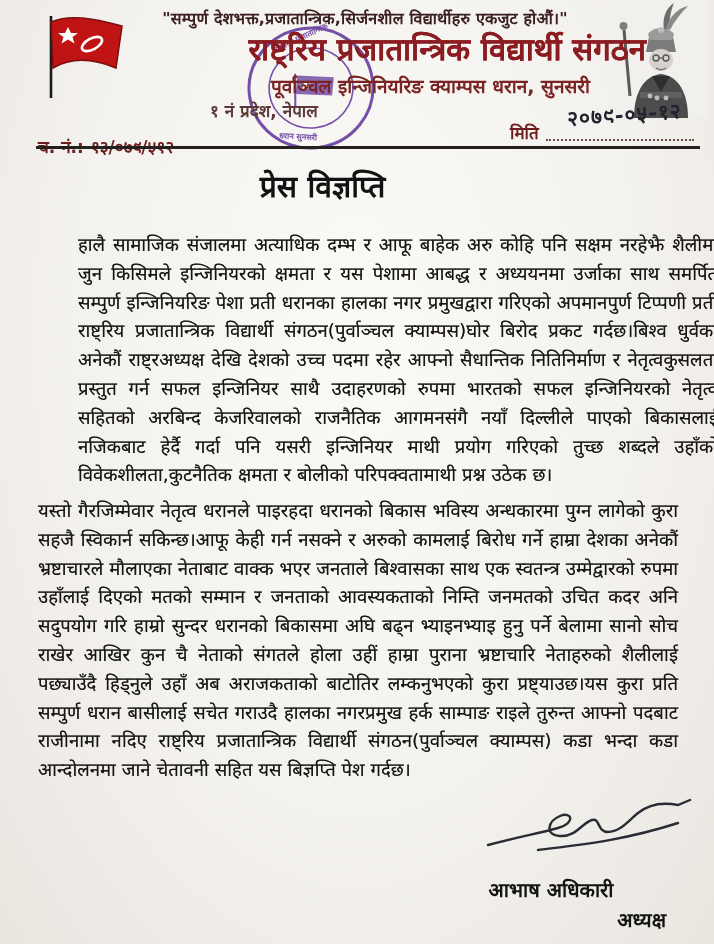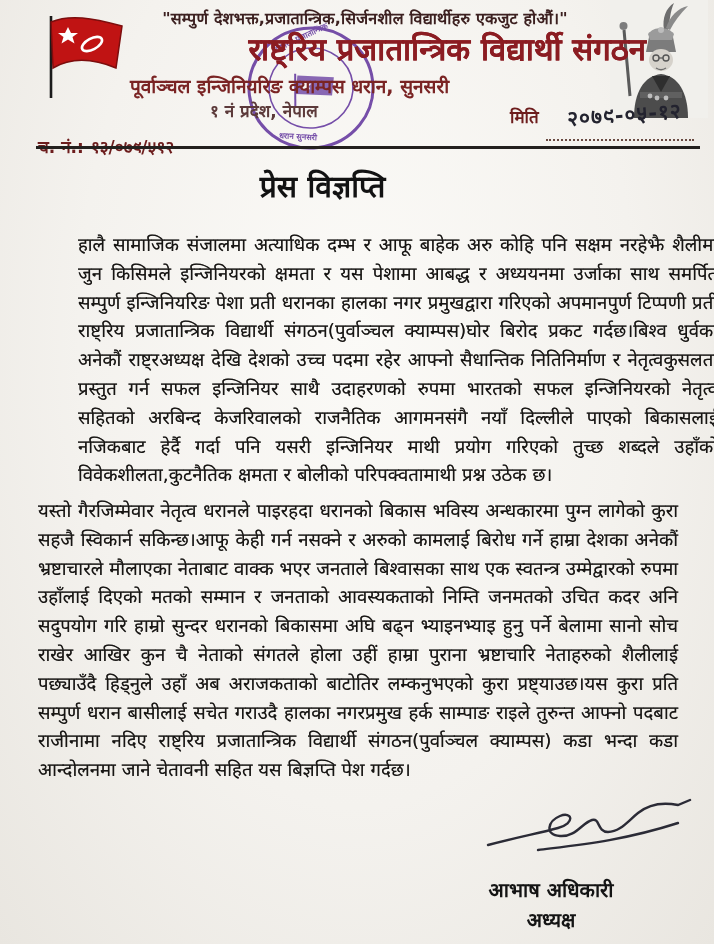--- a/index.html
+++ b/index.html
@@ -21,41 +21,41 @@
     text-align:center; font-size:16px; font-weight:bold; color:#3c2020;
     letter-spacing:.2px;
   }
   .org-name{
     position:absolute; top:27px; left:106px; width:540px;
     text-align:right; font-size:31px; font-weight:bold; color:#8b1c22;
     text-shadow:0 0 .6px #8b1c22;
   }
   .campus{
     position:absolute; top:73px; left:130px; width:460px;
-    text-align:left; font-size:19px; font-weight:bold; color:#7a2424;
+    text-align:right; font-size:19px; font-weight:bold; color:#7a2424;
   }
   .region{
     position:absolute; top:99px; left:210px; width:300px;
     text-align:left; font-size:17px; font-weight:bold; color:#5c3a3a;
   }
   .flag-wrap{ position:absolute; top:10px; left:42px; width:86px; height:92px; }
   .king-wrap{ position:absolute; top:0px; right:6px; width:98px; height:118px; }
   .stamp-wrap{
     position:absolute; top:22px; left:243px; width:136px; height:132px;
     transform:rotate(-7deg); opacity:.82; mix-blend-mode:multiply;
   }
   .ref-no{
     position:absolute; top:135px; left:38px;
     font-size:17px; font-weight:bold; color:#6d1d1d;
   }
   .date-block{
     position:absolute; top:120px; right:18px; width:186px; height:24px;
     font-size:17px; font-weight:bold; color:#6d1d1d;
   }
-  .date-label{ position:absolute; left:0; bottom:16px; }
+  .date-label{ position:absolute; left:0; bottom:0; }
   .date-dots{
     position:absolute; left:36px; right:2px; bottom:3px;
     border-bottom:2px dotted #6a4a42; height:1px;
   }
   .date-value{
     position:absolute; right:14px; top:-20px;
     font-size:21px; font-weight:bold; color:#23232f;
     transform:rotate(-4deg); letter-spacing:1px;
   }
   .head-rule{
@@ -80,21 +80,21 @@
     position:absolute; top:796px; left:38px;
     font-size:19px; font-weight:bold; color:#1a1a1a;
   }
   .signature-wrap{ position:absolute; top:793px; right:16px; width:216px; height:76px; }
   .sig-name{
     position:absolute; top:876px; right:48px; width:230px;
     text-align:center; font-size:20px; font-weight:bold; color:#141414;
   }
   .sig-role{
     position:absolute; top:906px; right:48px; width:230px;
-    text-align:center; font-size:20px; font-weight:bold; color:#141414;
+    text-align:right; font-size:20px; font-weight:bold; color:#141414;
   }
 </style>
 </head>
 <body>
 
 <div class="page">
 
   <div class="flag-wrap">
     <svg width="86" height="92" viewBox="0 0 86 92">
       <line x1="9" y1="6" x2="9" y2="88" stroke="#1b1b1b" stroke-width="2.6"></line>

